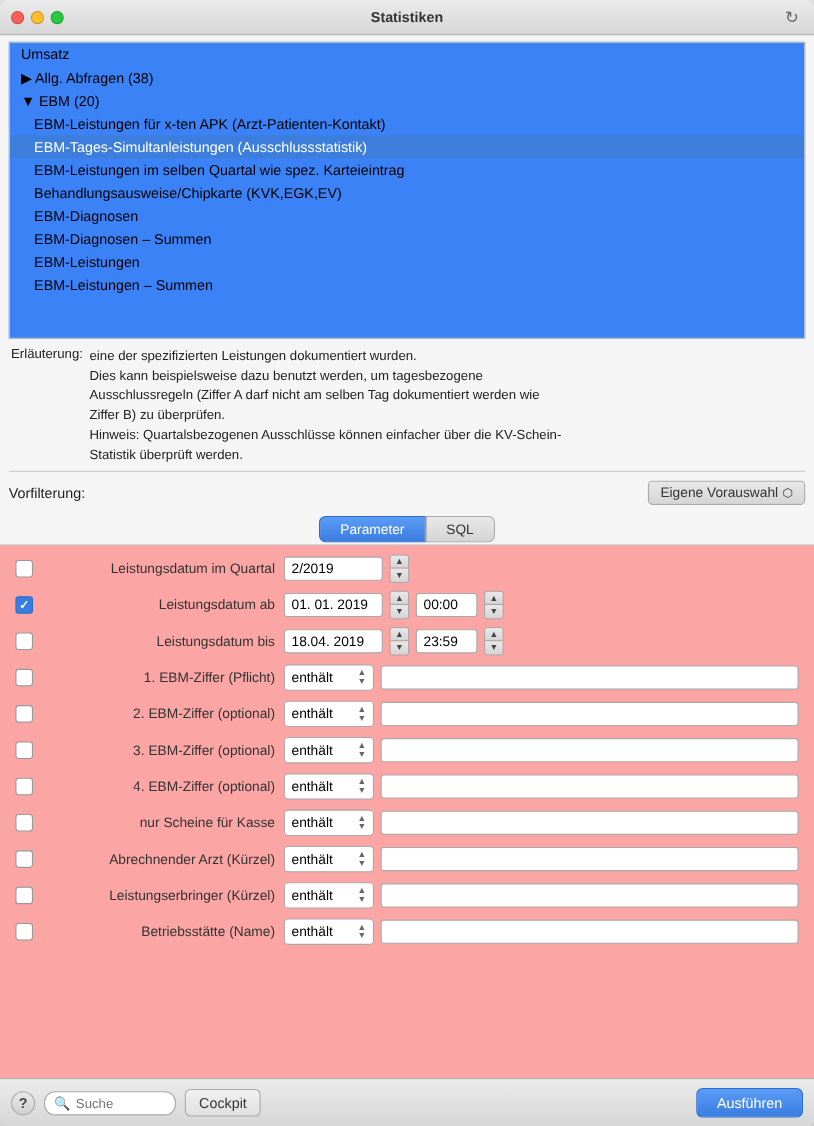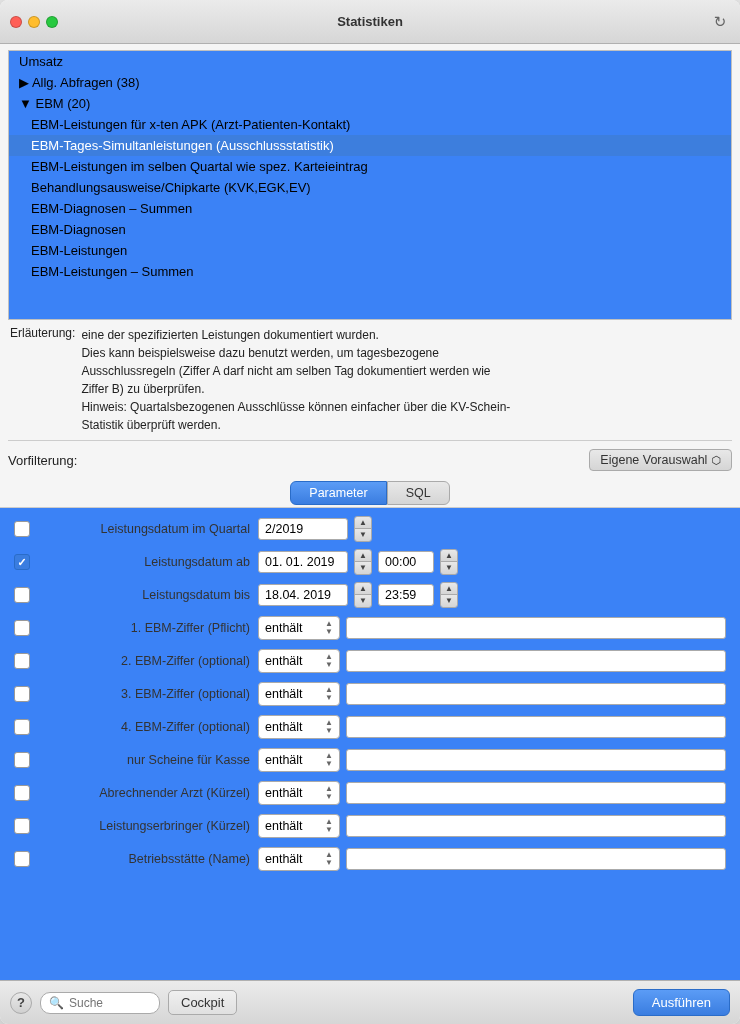--- a/index.html
+++ b/index.html
@@ -22,21 +22,21 @@
       box-shadow: 0 4px 20px rgba(0,0,0,0.3);
       display: flex;
       flex-direction: column;
       overflow: hidden;
     }
 
     
     .titlebar {
       background: linear-gradient(to bottom, #ebebeb, #d6d6d6);
       border-bottom: 1px solid #b0b0b0;
-      height: 44px;
+      height: 32px;
       display: flex;
       align-items: center;
       justify-content: center;
       position: relative;
       flex-shrink: 0;
     }
     .titlebar-title {
       font-size: 13px;
       font-weight: 600;
       color: #333;
@@ -162,21 +162,21 @@
     .tab:first-child { border-radius: 6px 0 0 6px; }
     .tab:last-child { border-radius: 0 6px 6px 0; }
     .tab.active {
       background: linear-gradient(to bottom, #5b9cf6, #3a7de0);
       color: #fff;
       border-color: #2a6cc8;
     }
 
     
     .params-section {
-      background: #3b82f6;
+      background: #fca5a5;
       border-top: 1px solid #ccc;
       padding: 8px 14px;
       flex: 1;
       overflow-y: auto;
     }
 
     .param-row {
       display: flex;
       align-items: center;
       margin-bottom: 7px;
@@ -410,22 +410,22 @@
   </div>
 
   <div class="list-area" id="list-container">
   <div class="list-item">Umsatz</div>
       <div class="list-item">▶ Allg. Abfragen (38)</div>
       <div class="list-item">▼ EBM (20)</div>
       <div class="list-item indent1">EBM-Leistungen für x-ten APK (Arzt-Patienten-Kontakt)</div>
       <div class="list-item indent1 selected">EBM-Tages-Simultanleistungen (Ausschlussstatistik)</div>
       <div class="list-item indent1">EBM-Leistungen im selben Quartal wie spez. Karteieintrag</div>
       <div class="list-item indent1">Behandlungsausweise/Chipkarte (KVK,EGK,EV)</div>
+      <div class="list-item indent1">EBM-Diagnosen</div>
       <div class="list-item indent1">EBM-Diagnosen – Summen</div>
-      <div class="list-item indent1">EBM-Diagnosen</div>
       <div class="list-item indent1">EBM-Leistungen</div>
       <div class="list-item indent1">EBM-Leistungen – Summen</div>
     </div>
 
   <div class="erlaeuterung-section">
     <span class="erlaeuterung-label">Erläuterung:</span>
     <span class="erlaeuterung-text" style="white-space: pre-line;">eine der spezifizierten Leistungen dokumentiert wurden.
 Dies kann beispielsweise dazu benutzt werden, um tagesbezogene
 Ausschlussregeln (Ziffer A darf nicht am selben Tag dokumentiert werden wie
 Ziffer B) zu überprüfen.

